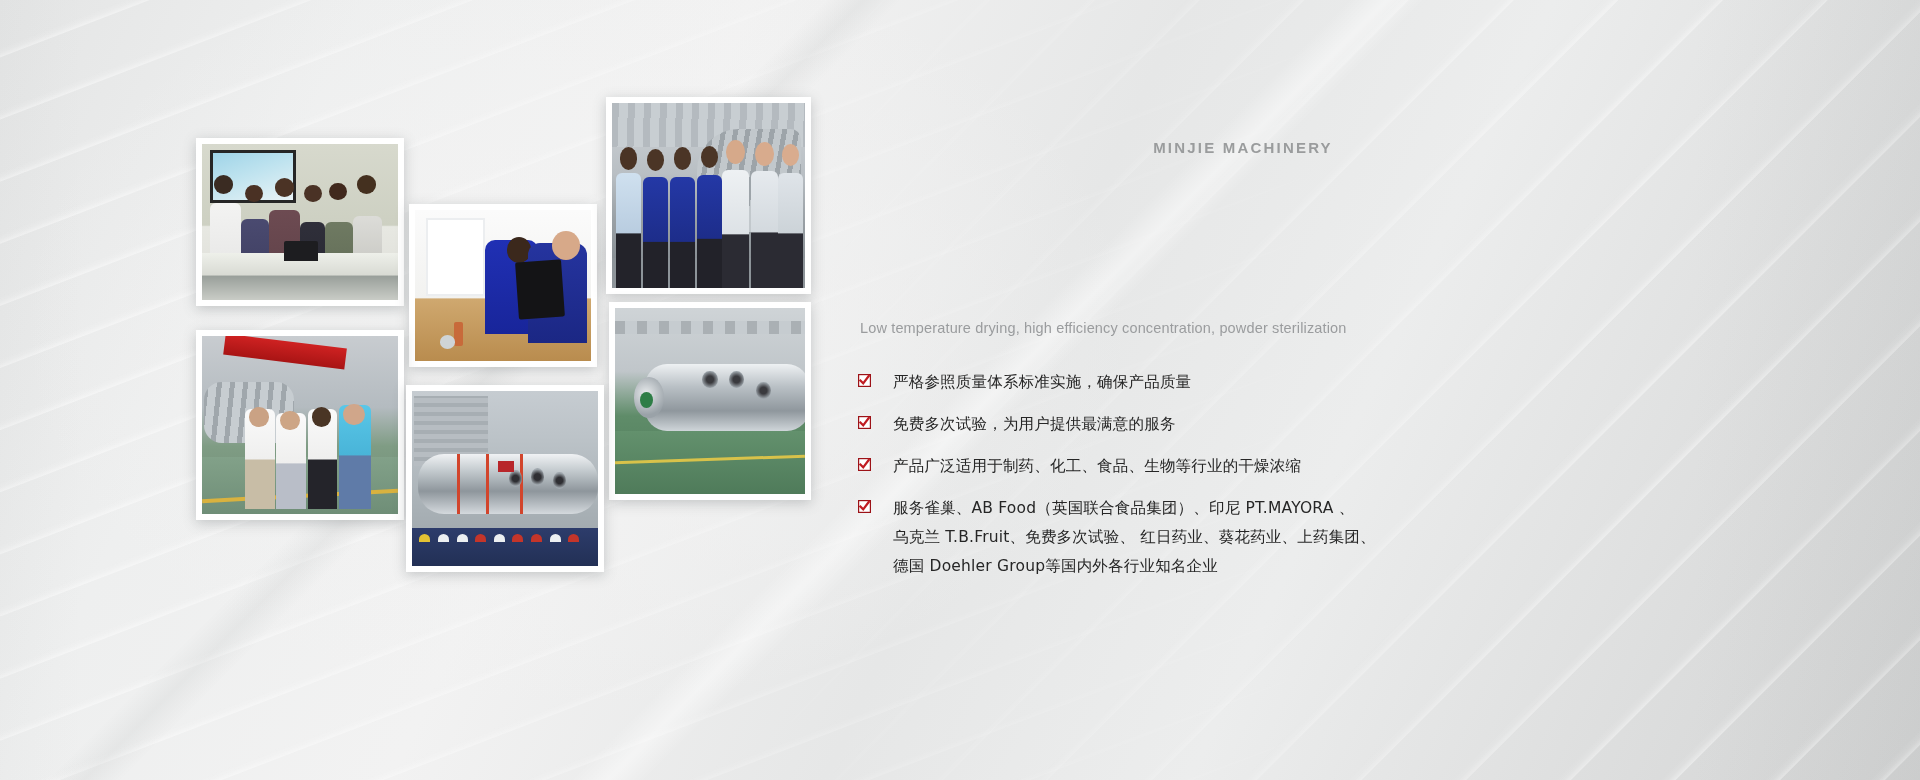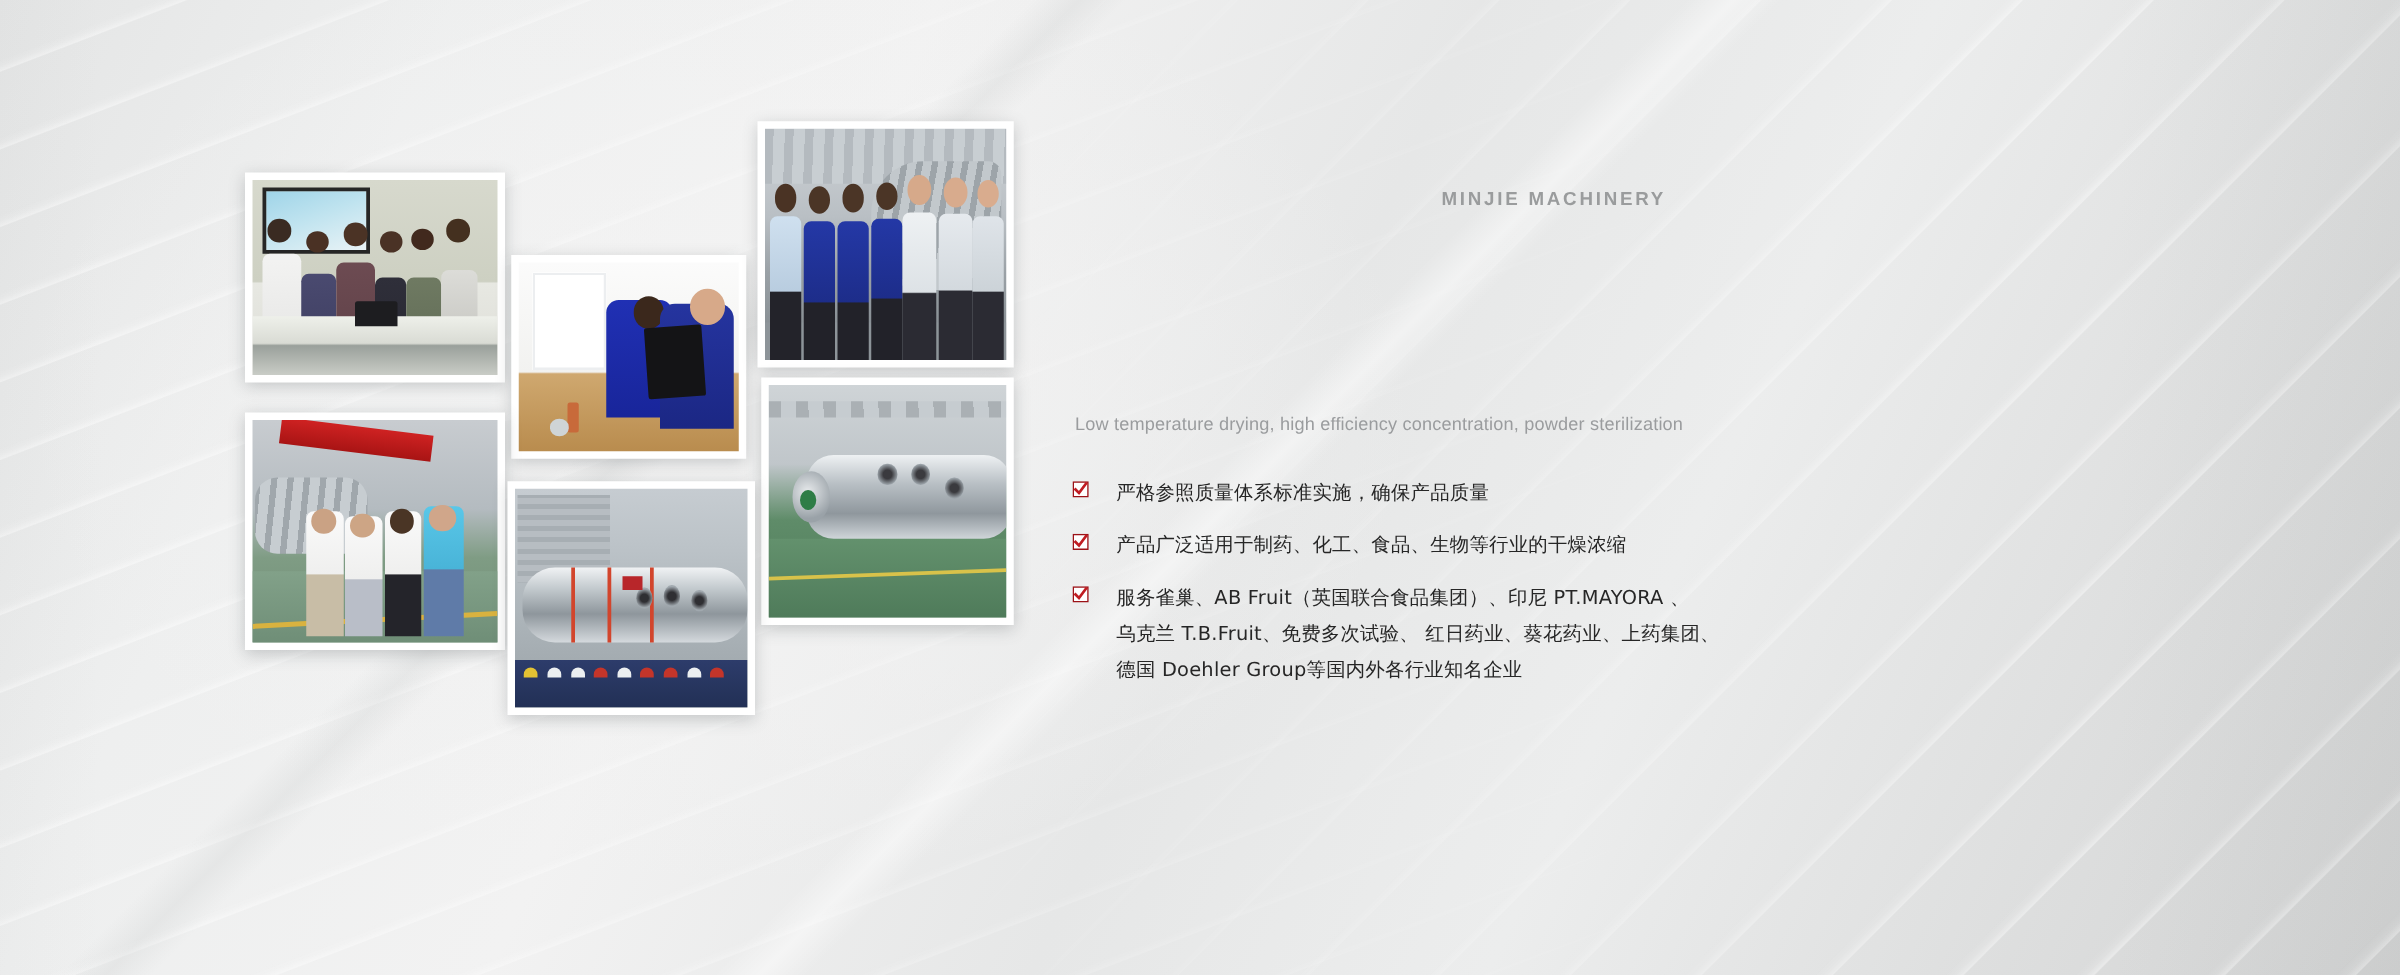--- a/index.html
+++ b/index.html
@@ -137,21 +137,21 @@
               background:repeating-linear-gradient(0deg,#b7bdc2 0 5px,#a7aeb3 5px 9px); }
   .s6 .tank { position:absolute; left:3%; top:36%; width:97%; height:34%;
               background:linear-gradient(180deg,#f0f2f4 0%,#c3cace 28%,#8e969c 62%,#d4d9dd 100%);
               border-radius:26px; }
   .s6 .band { position:absolute; top:36%; width:3px; height:34%; background:#d2452c; }
   .s6 .crew { position:absolute; left:0; bottom:0; width:100%; height:22%;
               background:linear-gradient(180deg,#2d3c6b 0%,#223055 100%); }
   .s6 .helmet { position:absolute; bottom:14%; width:11px; height:8px; border-radius:7px 7px 0 0; }
 
   
-  #panel { position:absolute; left:848px; top:12px; width:1072px; height:560px;text-decoration:underline; }
+  #panel { position:absolute; left:848px; top:0; width:1072px; height:560px;text-decoration:underline; }
 
   #brand-block { position:absolute; left:0; top:140px; width:790px; text-align:center; }
   #brand-en {
     font-size:15px; font-weight:700; letter-spacing:2.2px;
     color:#9a9c9d; line-height:1;
   }
   #brand-row { display:flex; align-items:center; justify-content:center; margin-top:9px; }
   .brand-rule { height:1px; background:#2f2f2f; flex:0 0 auto; }
   #brand-rule-left  { width:124px; margin-right:22px; }
   #brand-rule-right { width:155px; margin-left:22px; }
@@ -326,40 +326,49 @@
       <div class="bullet">
         <span class="check-icon">
           <svg viewBox="0 0 13 13" width="13" height="13">
             <rect x="0.6" y="0.6" width="11.8" height="11.8" fill="#ffffff" stroke="#9c1217" stroke-width="1.2"></rect>
             <path d="M2.4 6.6 L5.2 9.4 L10.8 1.9" fill="none" stroke="#c01c22" stroke-width="2.2" stroke-linecap="square"></path>
           </svg>
         </span>
         <span class="bullet-text">严格参照质量体系标准实施，确保产品质量</span>
       </div>
 
-
       <div class="bullet">
         <span class="check-icon">
           <svg viewBox="0 0 13 13" width="13" height="13">
             <rect x="0.6" y="0.6" width="11.8" height="11.8" fill="#ffffff" stroke="#9c1217" stroke-width="1.2"></rect>
             <path d="M2.4 6.6 L5.2 9.4 L10.8 1.9" fill="none" stroke="#c01c22" stroke-width="2.2" stroke-linecap="square"></path>
           </svg>
         </span>
-        <span class="bullet-text">产品广泛适用于制药、化工、食品、生物等行业的干燥浓缩</span>
+        <span class="bullet-text">免费多次试验，为用户提供最满意的服务</span>
       </div>
 
       <div class="bullet">
         <span class="check-icon">
           <svg viewBox="0 0 13 13" width="13" height="13">
             <rect x="0.6" y="0.6" width="11.8" height="11.8" fill="#ffffff" stroke="#9c1217" stroke-width="1.2"></rect>
             <path d="M2.4 6.6 L5.2 9.4 L10.8 1.9" fill="none" stroke="#c01c22" stroke-width="2.2" stroke-linecap="square"></path>
           </svg>
         </span>
+        <span class="bullet-text">产品广泛适用于制药、化工、食品、生物等行业的干燥浓缩</span>
+      </div>
+
+      <div class="bullet">
+        <span class="check-icon">
+          <svg viewBox="0 0 13 13" width="13" height="13">
+            <rect x="0.6" y="0.6" width="11.8" height="11.8" fill="#ffffff" stroke="#9c1217" stroke-width="1.2"></rect>
+            <path d="M2.4 6.6 L5.2 9.4 L10.8 1.9" fill="none" stroke="#c01c22" stroke-width="2.2" stroke-linecap="square"></path>
+          </svg>
+        </span>
         <span class="bullet-text multi">
-          <span class="bline">服务雀巢、AB Fruit（英国联合食品集团）、印尼 PT.MAYORA 、</span>
+          <span class="bline">服务雀巢、AB Food（英国联合食品集团）、印尼 PT.MAYORA 、</span>
           <span class="bline">乌克兰 T.B.Fruit、免费多次试验、 红日药业、葵花药业、上药集团、</span>
           <span class="bline">德国 Doehler Group等国内外各行业知名企业</span>
         </span>
       </div>
 
     </div>
   </div>
 </div>
 
 </body></html>

